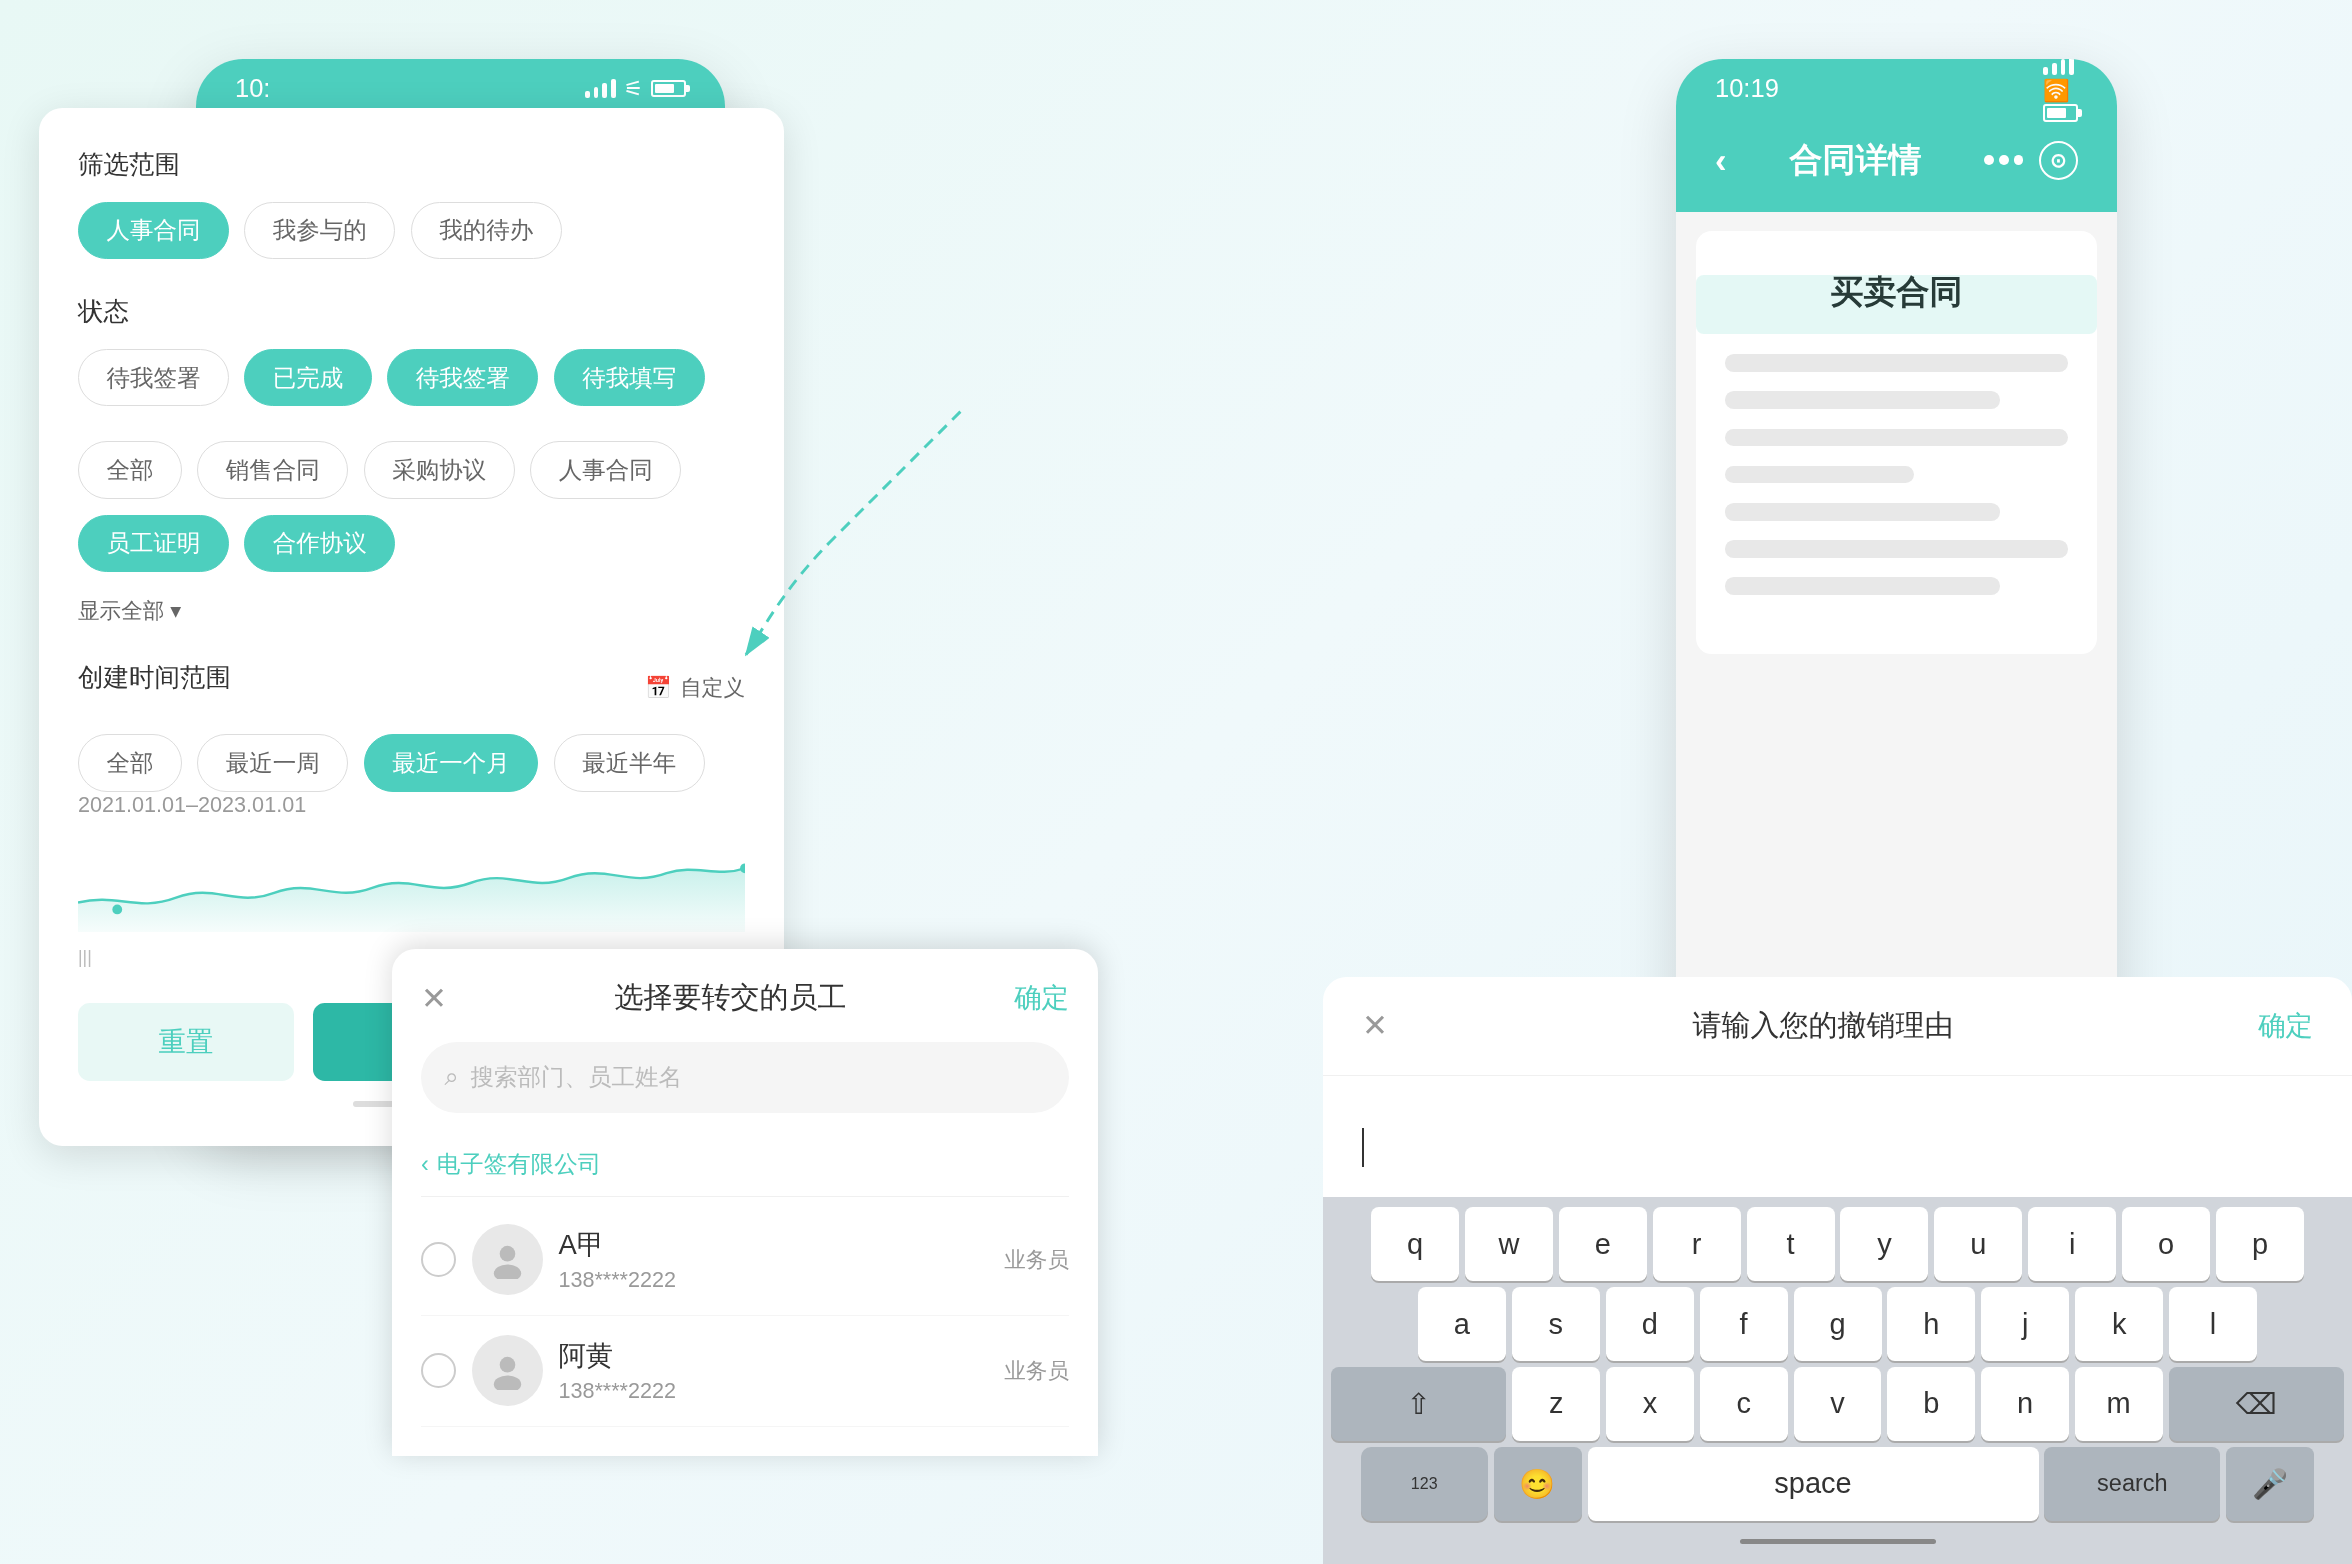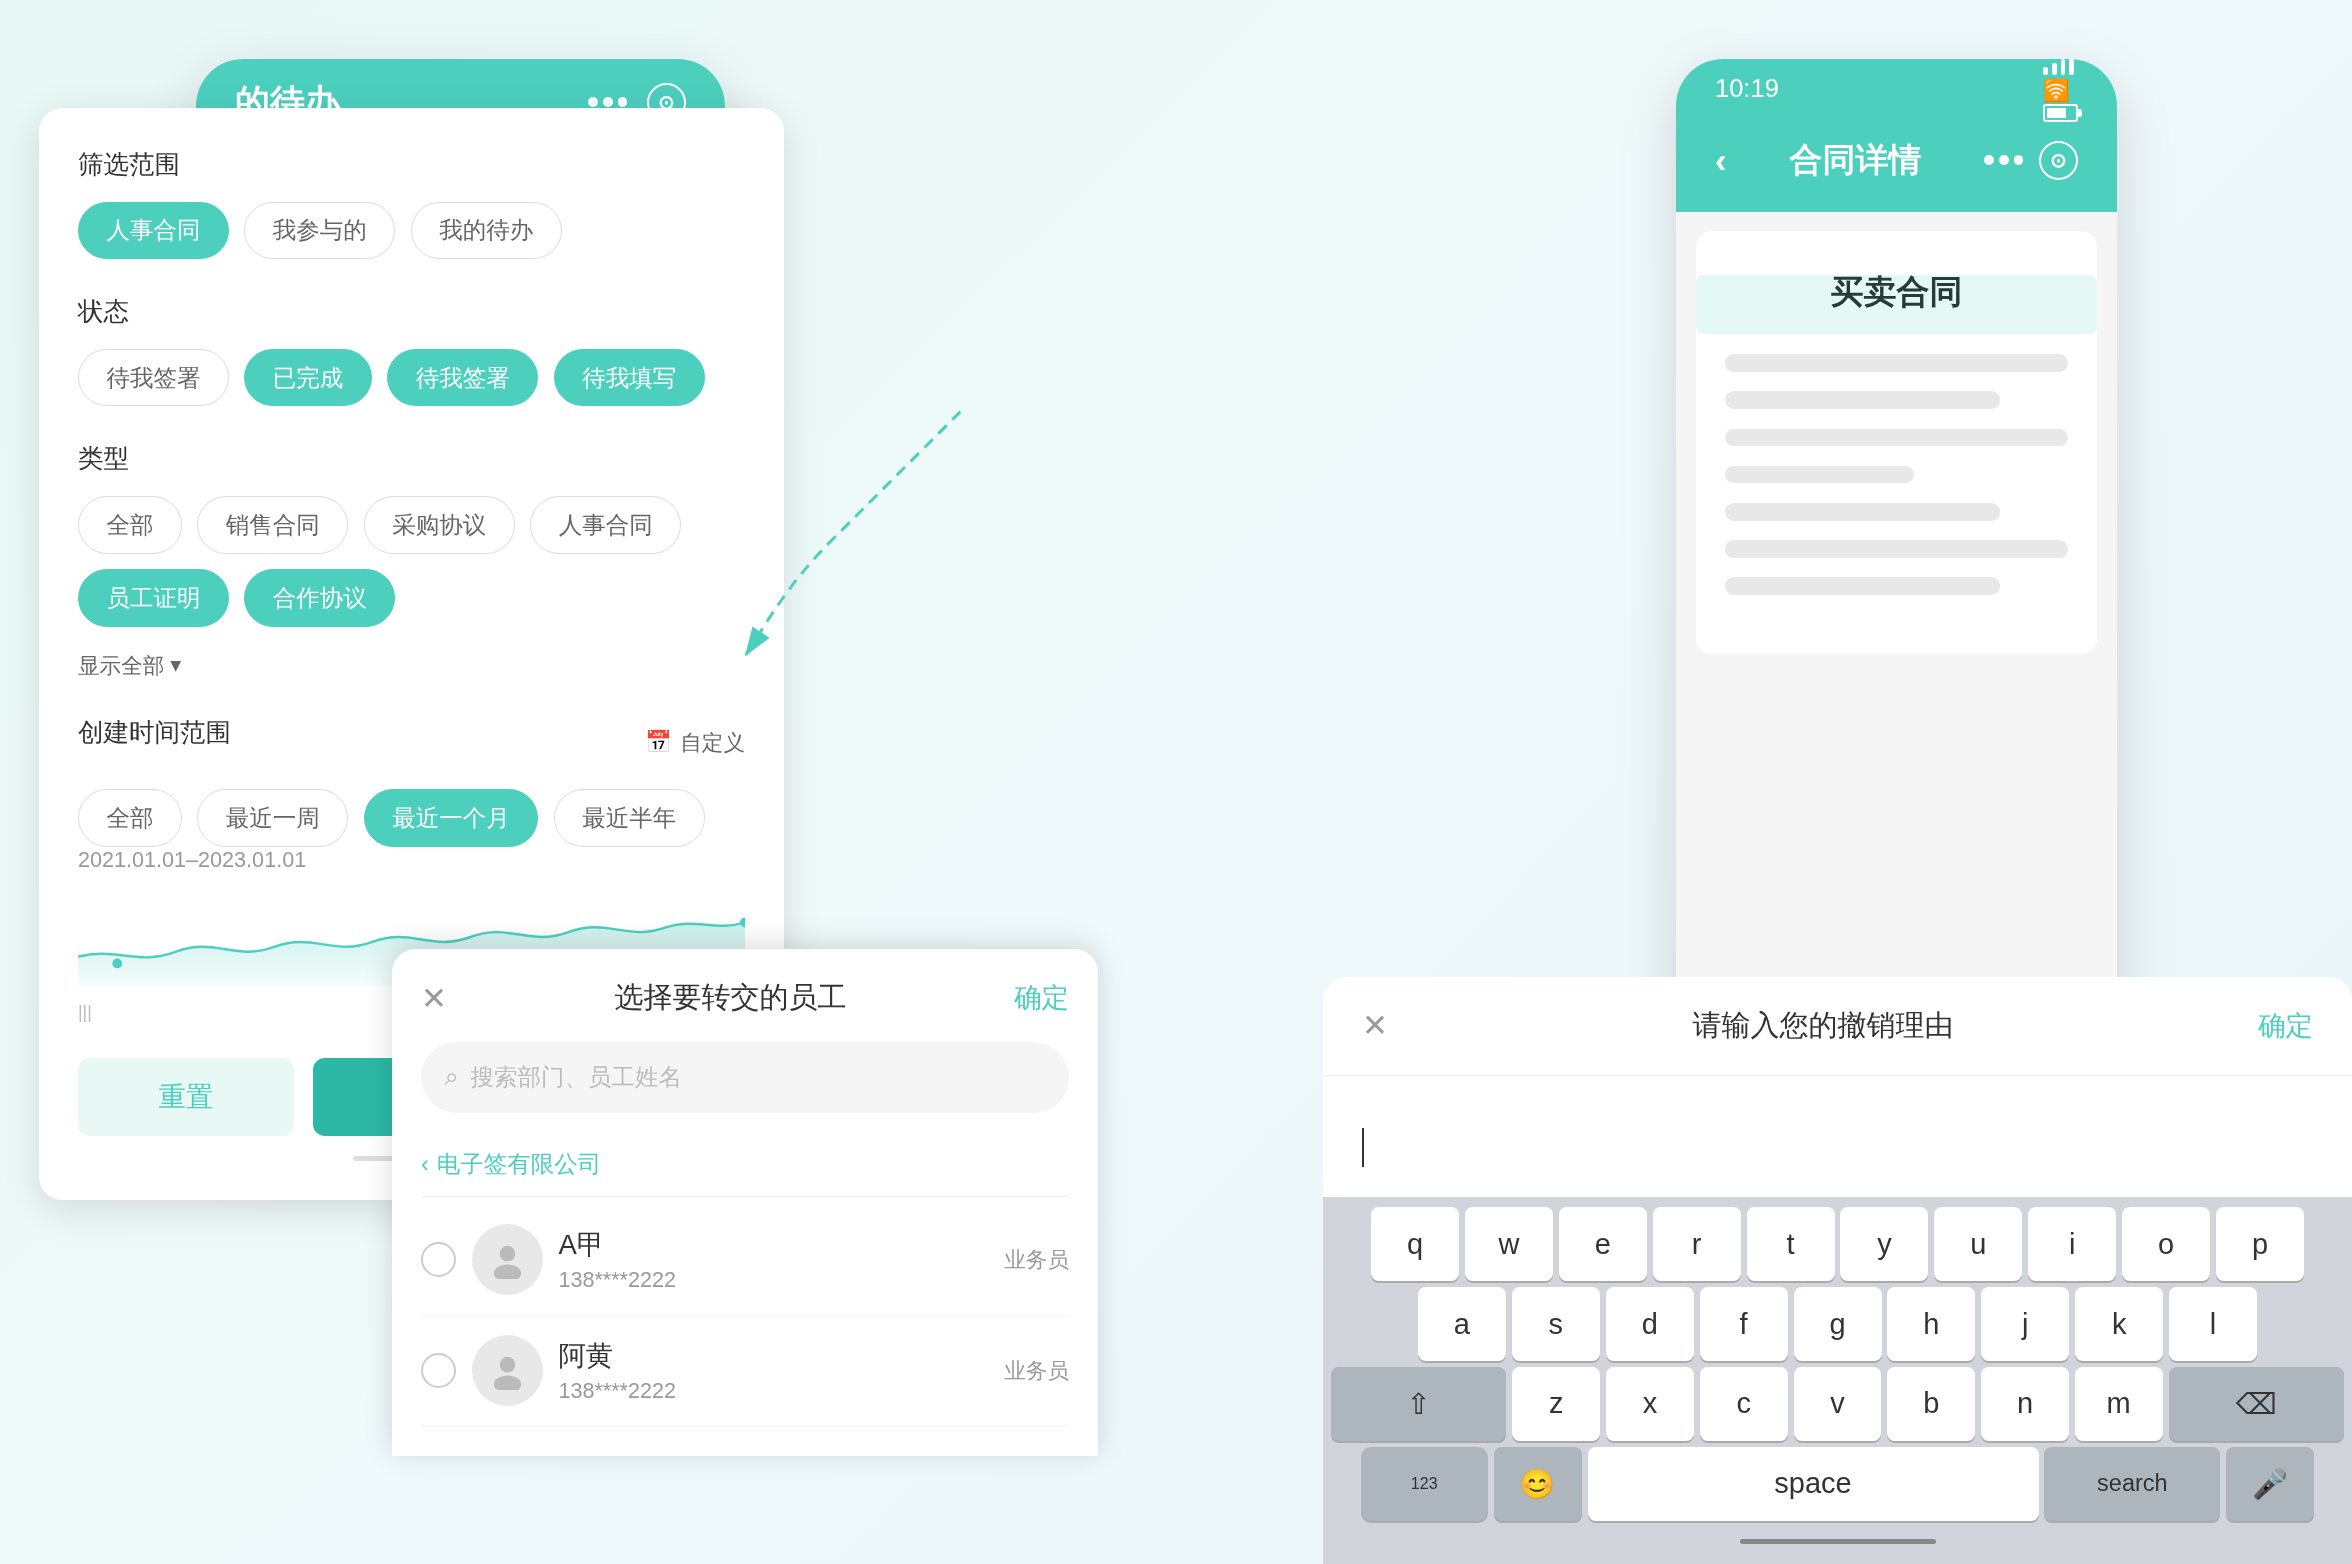--- a/index.html
+++ b/index.html
@@ -632,20 +632,36 @@
       display: flex;
       align-items: center;
       justify-content: center;
     }
   </style>
 </head>
 <body>
 
 <div class="phone-frame phone-bg">
 
+  <div class="status-bar">
+    <span>10:</span>
+    <div class="status-icons">
+      <div class="status-signal">
+        <div class="signal-bar" style="width:4.9px;height:7.8px;"></div>
+        <div class="signal-bar" style="width:4.9px;height:11.8px;"></div>
+        <div class="signal-bar" style="width:4.9px;height:15.7px;"></div>
+        <div class="signal-bar" style="width:4.9px;height:19.6px;"></div>
+      </div>
+      <span class="wifi-icon">⚟</span>
+      <div class="battery-icon">
+        <div class="battery-fill"></div>
+        <div class="battery-tip"></div>
+      </div>
+    </div>
+  </div>
 
   <div class="header">
     <div class="header-row">
       <span>的待办</span>
       <div class="header-icons">
         <div class="three-dots">
           <div class="dot"></div>
             <div class="dot"></div>
             <div class="dot"></div>
         </div>
@@ -705,21 +721,20 @@
     <div class="filter-title">状态</div>
     <div class="filter-tags">
       <div class="tag">待我签署</div>
       <div class="tag active">已完成</div>
       <div class="tag active">待我签署</div>
       <div class="tag active">待我填写</div>
     </div>
   </div>
 
   <div class="filter-section">
-    <div class="filter-title">类型</div>
     <div class="filter-tags">
       <div class="tag">全部</div>
       <div class="tag">销售合同</div>
       <div class="tag">采购协议</div>
       <div class="tag">人事合同</div>
       <div class="tag active">员工证明</div>
       <div class="tag active">合作协议</div>
     </div>
     <div class="filter-show-all" style="margin-top:24px;">
       <span>显示全部</span>

